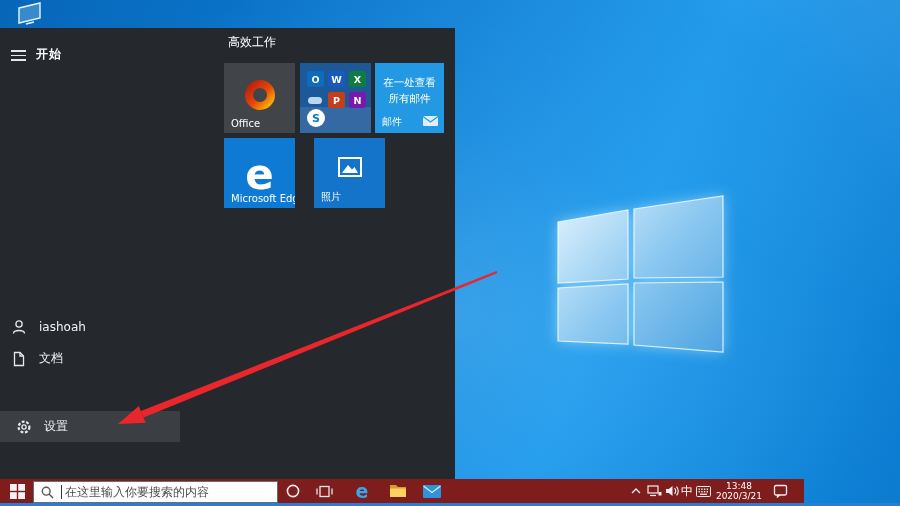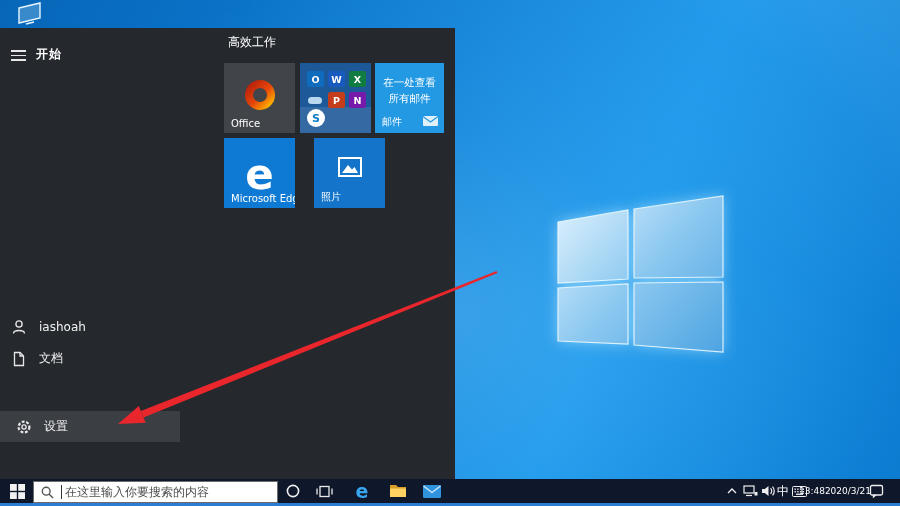--- a/index.html
+++ b/index.html
@@ -47,34 +47,34 @@
       font-size:42px; line-height:30px; font-weight:bold; color:#fff; }
   .mini { position:absolute; width:17px; height:16px; border-radius:2.5px; color:#fff;
       font-size:9.5px; font-weight:bold; display:flex; align-items:center; justify-content:center; }
   .skype { position:absolute; left:7px; top:46px; width:18px; height:18px; border-radius:50%;
       background:#fff; color:#0b7bc4; font-size:11px; font-weight:bold;
       display:flex; align-items:center; justify-content:center; }
   .cloud { position:absolute; left:8px; top:34px; width:14px; height:7px; border-radius:7px; background:#b9d8ef; }
   .office-logo { position:absolute; left:19px; top:14px; }
 
   
-  #taskbar { position:absolute; left:0; top:479px; width:900px; height:27px; background:#0f172a;text-decoration:underline; }
+  #taskbar { position:absolute; left:0; top:479px; width:804px; height:27px; background:#7f1d1d;text-decoration:underline; }
   #screen-bottom-edge { position:absolute; left:0; top:503px; width:900px; height:3px; background:#2b7cd3; }
   .tb-icon { position:absolute; top:0; height:24px; display:flex; align-items:center; justify-content:center; cursor:pointer; }
   #start-button { left:4px; width:26px; height:24px; }
   #search-box { position:absolute; left:33px; top:2px; width:245px; height:22px; background:#fff;
       border:1px solid #6c6c6c; display:flex; align-items:center; padding-left:7px; cursor:text; }
   #search-box .caret { width:1px; height:14px; background:#333; margin:0 3px 0 7px; }
   #search-box .ph { font-size:12px; color:#4d4d4d; white-space:nowrap; }
   #edge-task { font-size:19px; font-weight:bold; color:#38a6ef; }
   #tray { position:absolute; right:0; top:0; height:24px; }
   .tray-item { position:absolute; top:0; height:24px; display:flex; align-items:center; justify-content:center;
       color:#fff; cursor:pointer; }
   #ime { font-size:12px; }
-  #clock { font-size:9px; line-height:10.5px; text-align:center; }
+  #clock { flex-direction:column; font-size:9px; line-height:10.5px; text-align:center; }
 
   svg { display:block; }
 </style>
 </head>
 <body>
 
 <div id="screen">
 
   <div id="wallpaper"></div>
 

